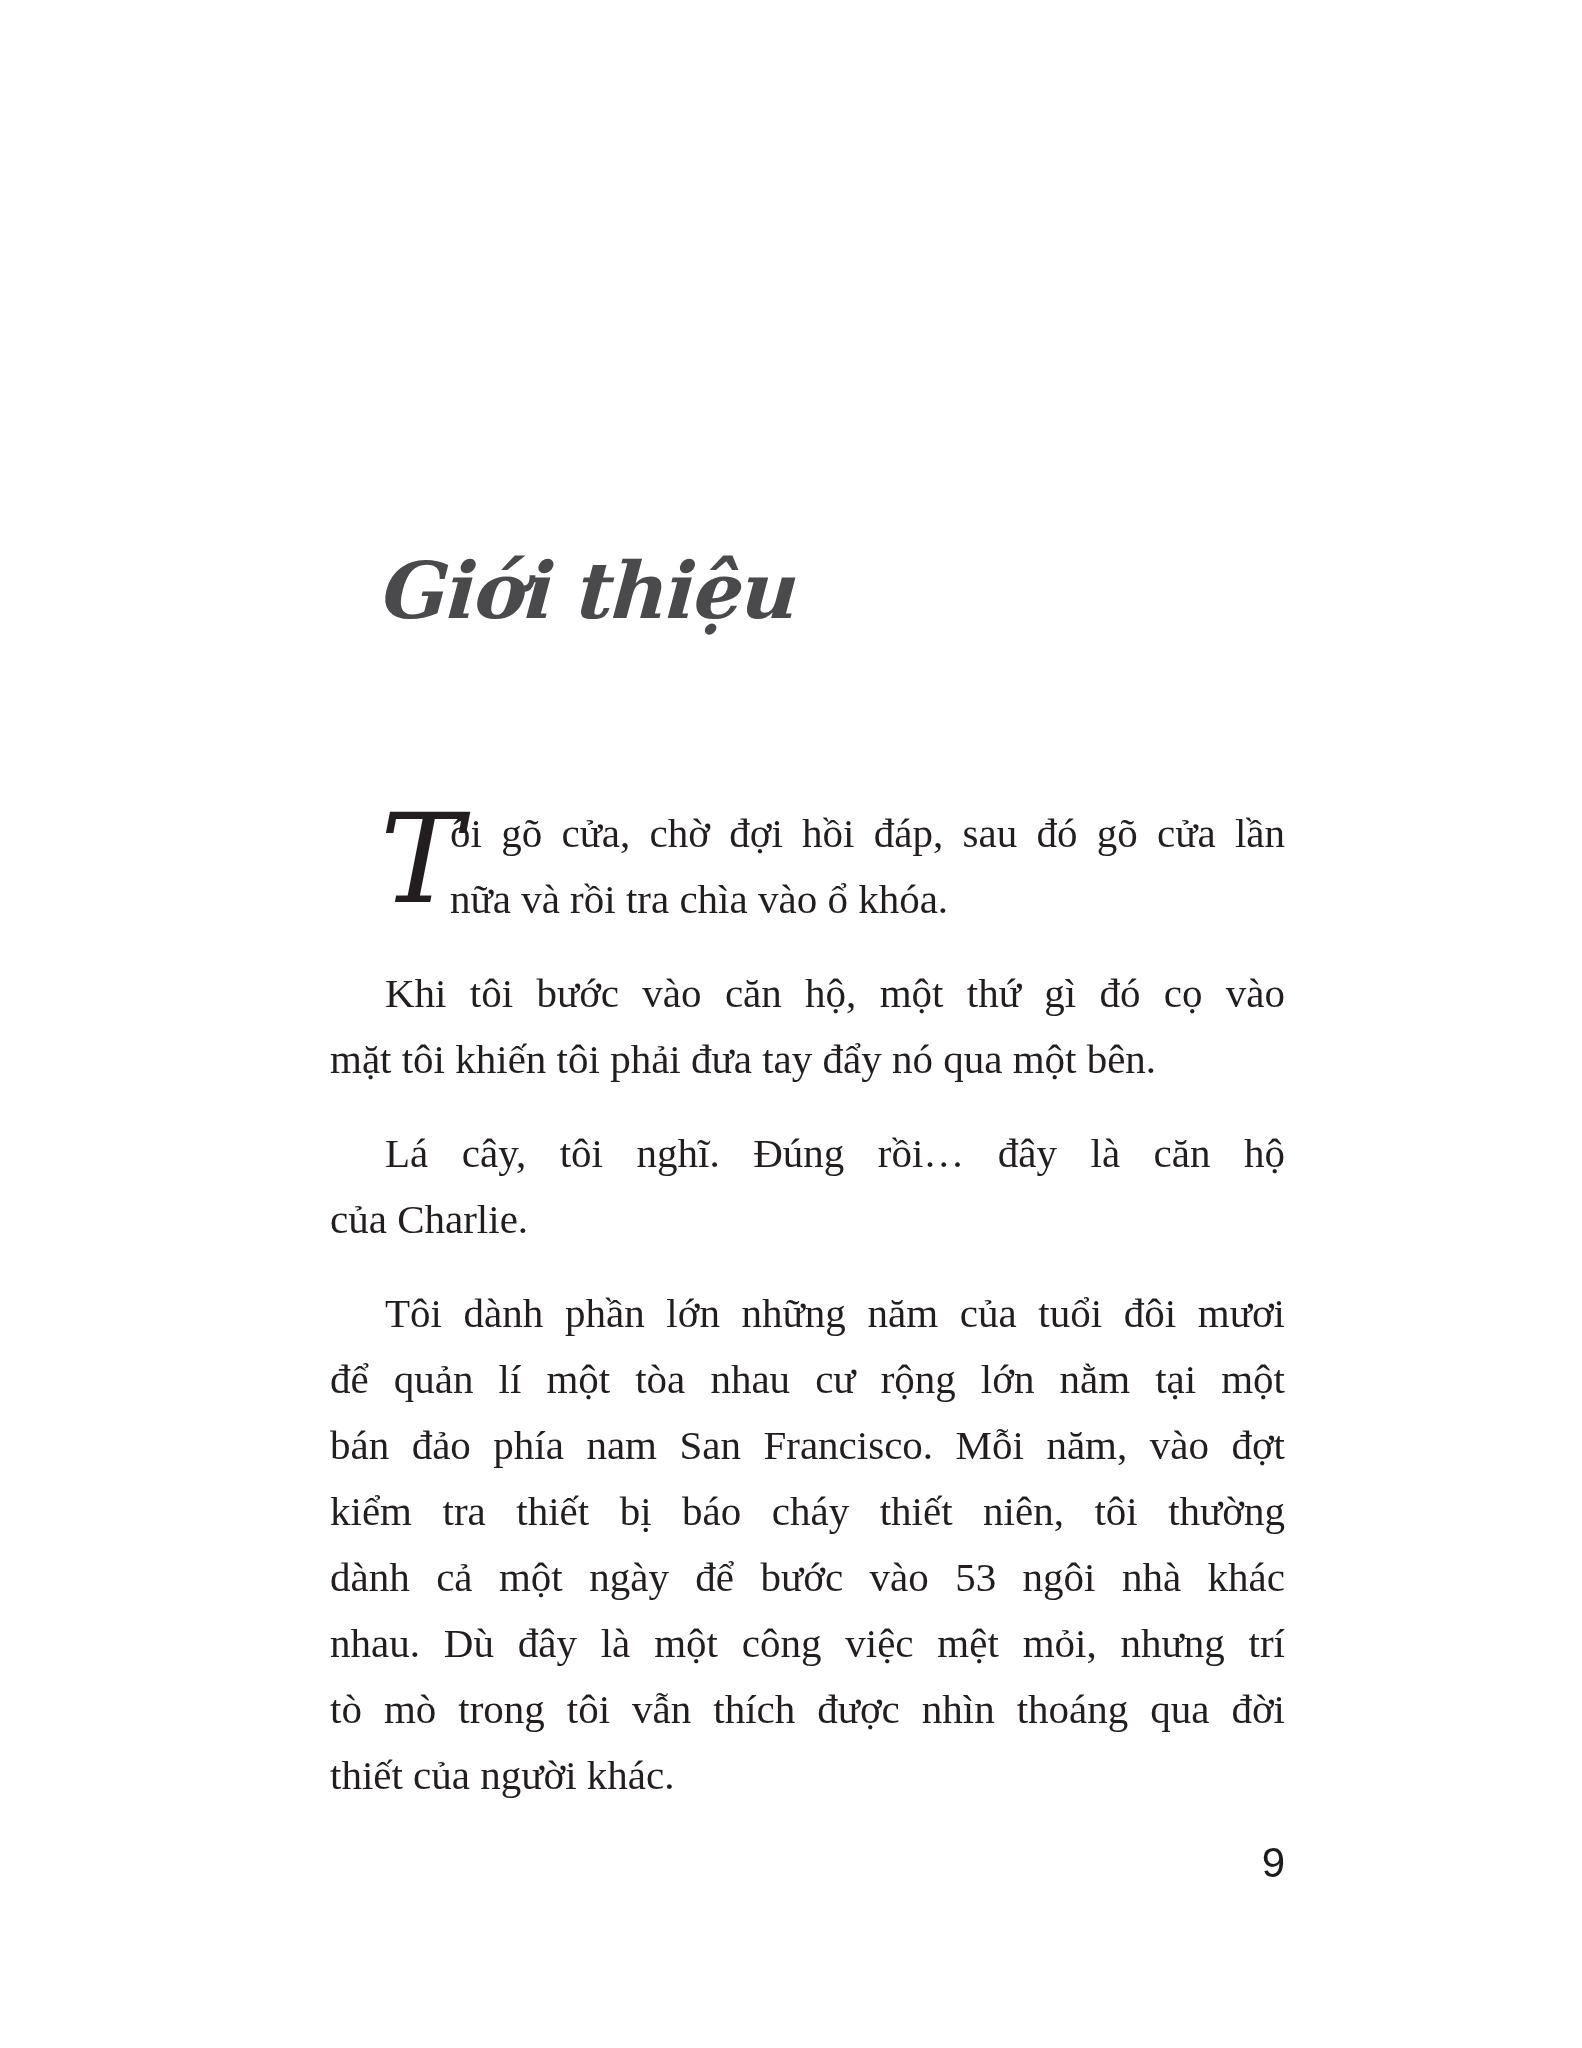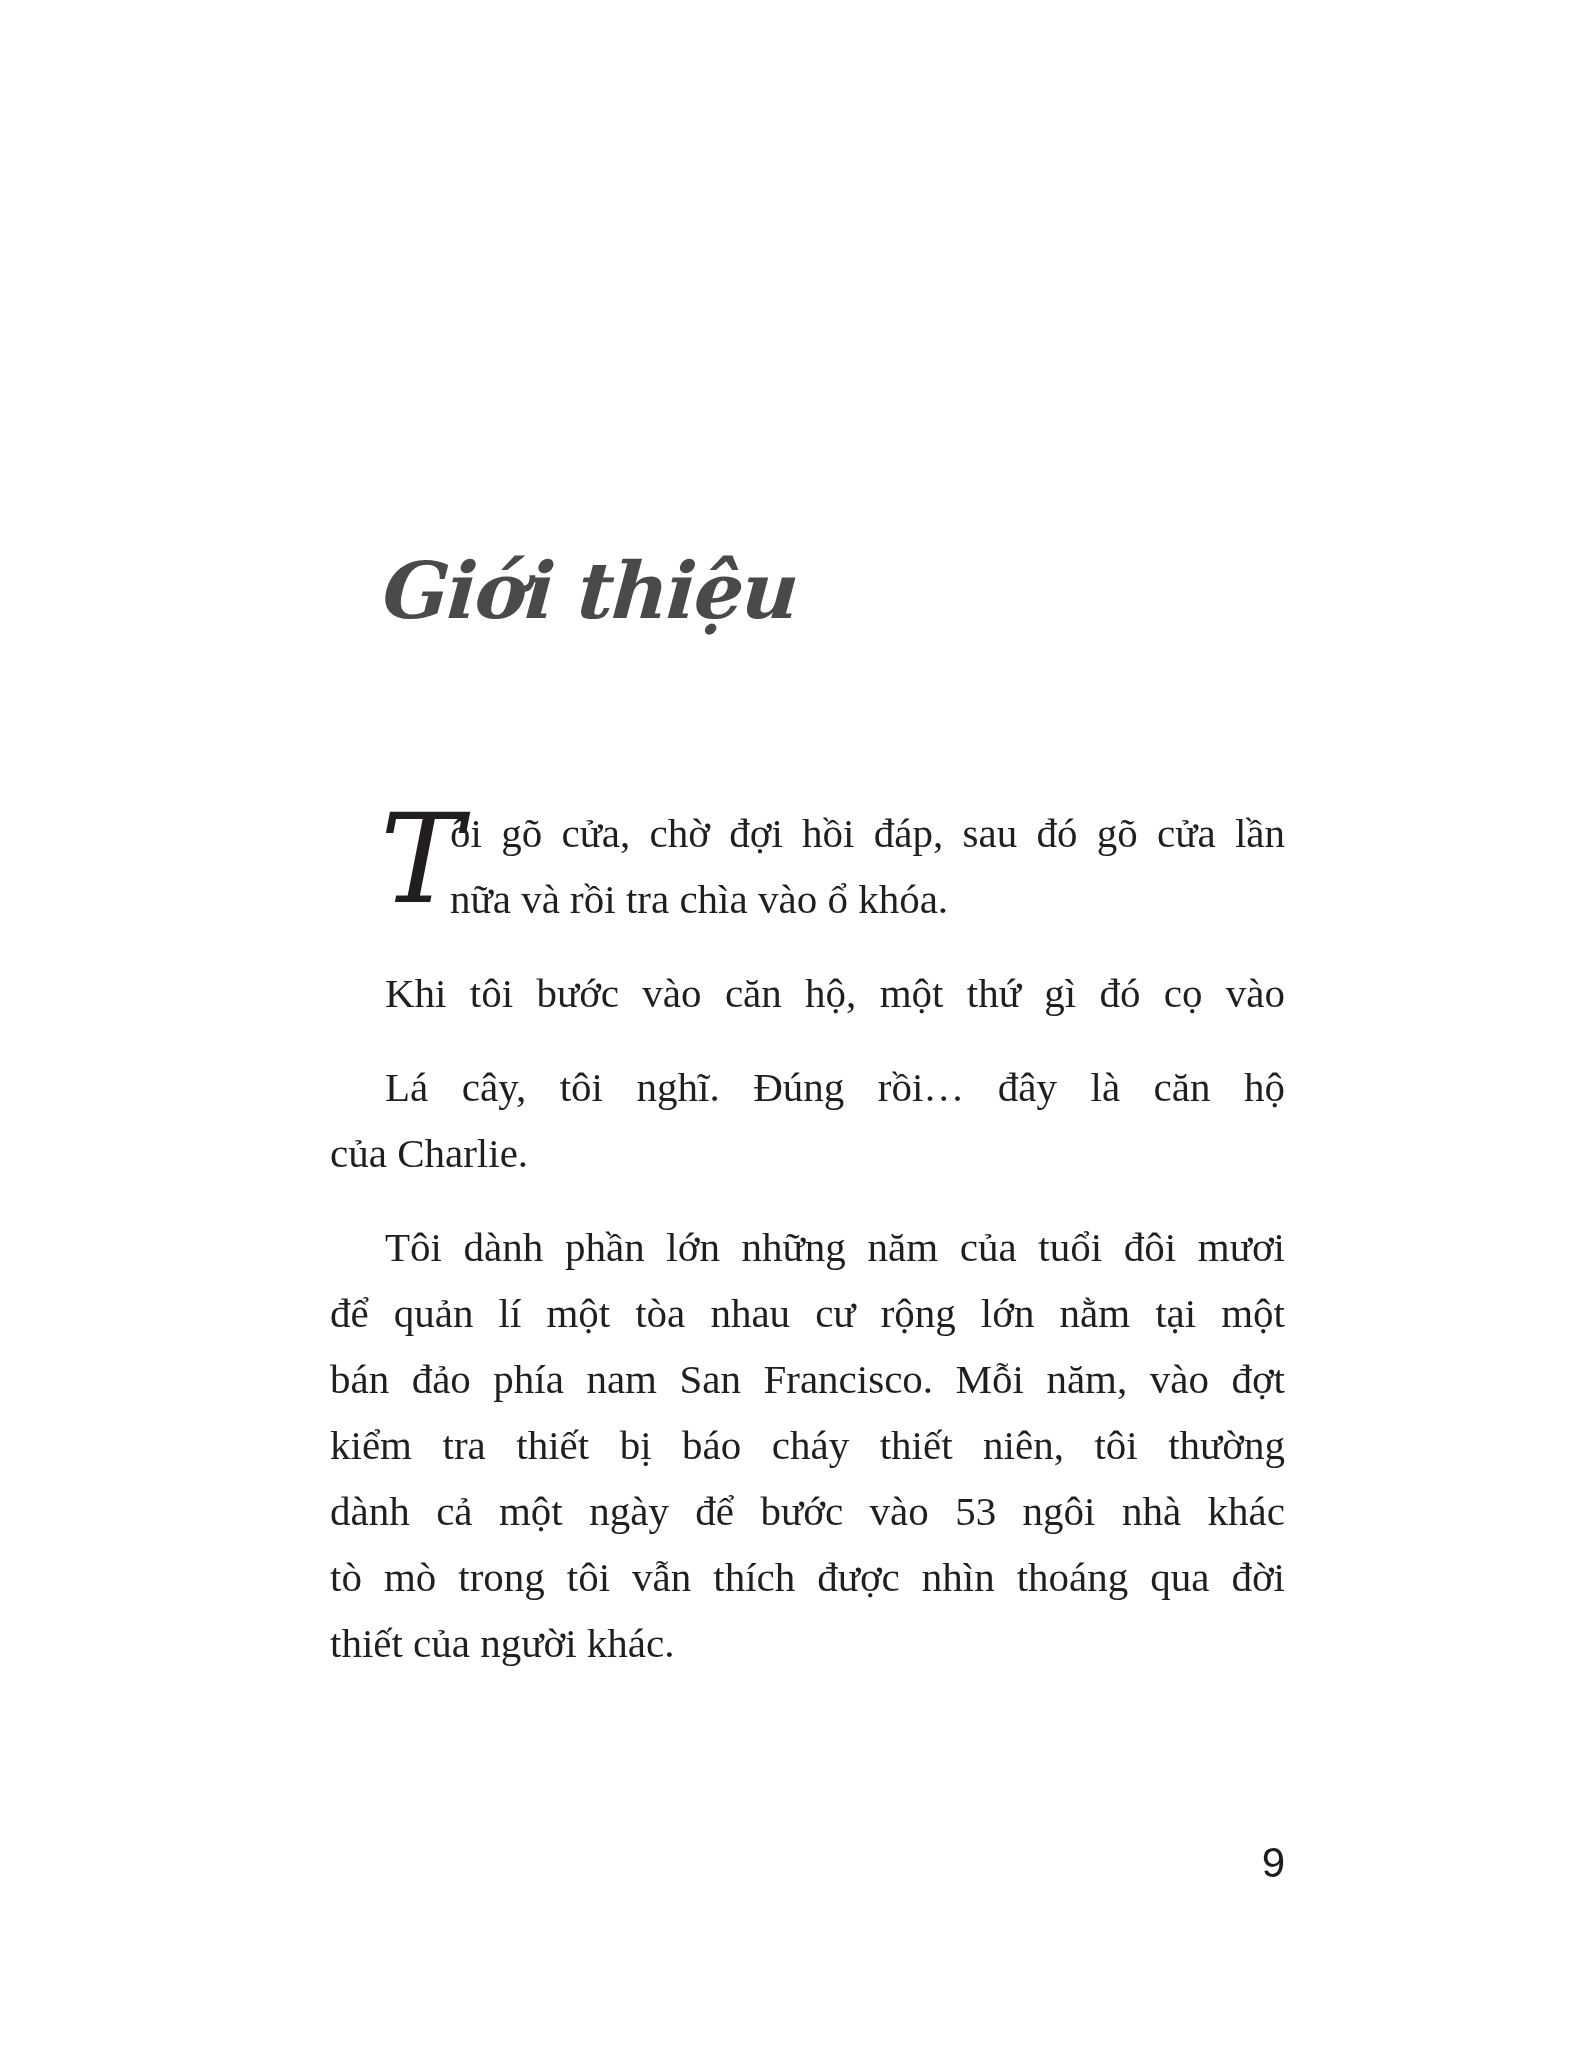--- a/index.html
+++ b/index.html
@@ -94,31 +94,33 @@
 
   <div class="body-block">
     <div id="paragraphs">
         <div class="paragraph">
           <span class="drop-cap">T</span>
           <div class="line">ôi gõ cửa, chờ đợi hồi đáp, sau đó gõ cửa lần</div>
           <div class="line last-line">nữa và rồi tra chìa vào ổ khóa.</div>
         </div>
         <div class="paragraph indented">
           <div class="line">Khi tôi bước vào căn hộ, một thứ gì đó cọ vào</div>
+          <div class="line last-line">mặt tôi khiến tôi phải đưa tay đẩy nó qua một bên.</div>
         </div>
         <div class="paragraph indented">
           <div class="line">Lá cây, tôi nghĩ. Đúng rồi… đây là căn hộ</div>
           <div class="line last-line">của Charlie.</div>
         </div>
         <div class="paragraph indented">
           <div class="line">Tôi dành phần lớn những năm của tuổi đôi mươi</div>
           <div class="line">để quản lí một tòa nhau cư rộng lớn nằm tại một</div>
           <div class="line">bán đảo phía nam San Francisco. Mỗi năm, vào đợt</div>
           <div class="line">kiểm tra thiết bị báo cháy thiết niên, tôi thường</div>
           <div class="line">dành cả một ngày để bước vào 53 ngôi nhà khác</div>
+          <div class="line">nhau. Dù đây là một công việc mệt mỏi, nhưng trí</div>
           <div class="line">tò mò trong tôi vẫn thích được nhìn thoáng qua đời</div>
           <div class="line last-line">thiết của người khác.</div>
         </div>
       </div>
   </div>
 
   <div class="page-number">9</div>
 
 </div>
 

